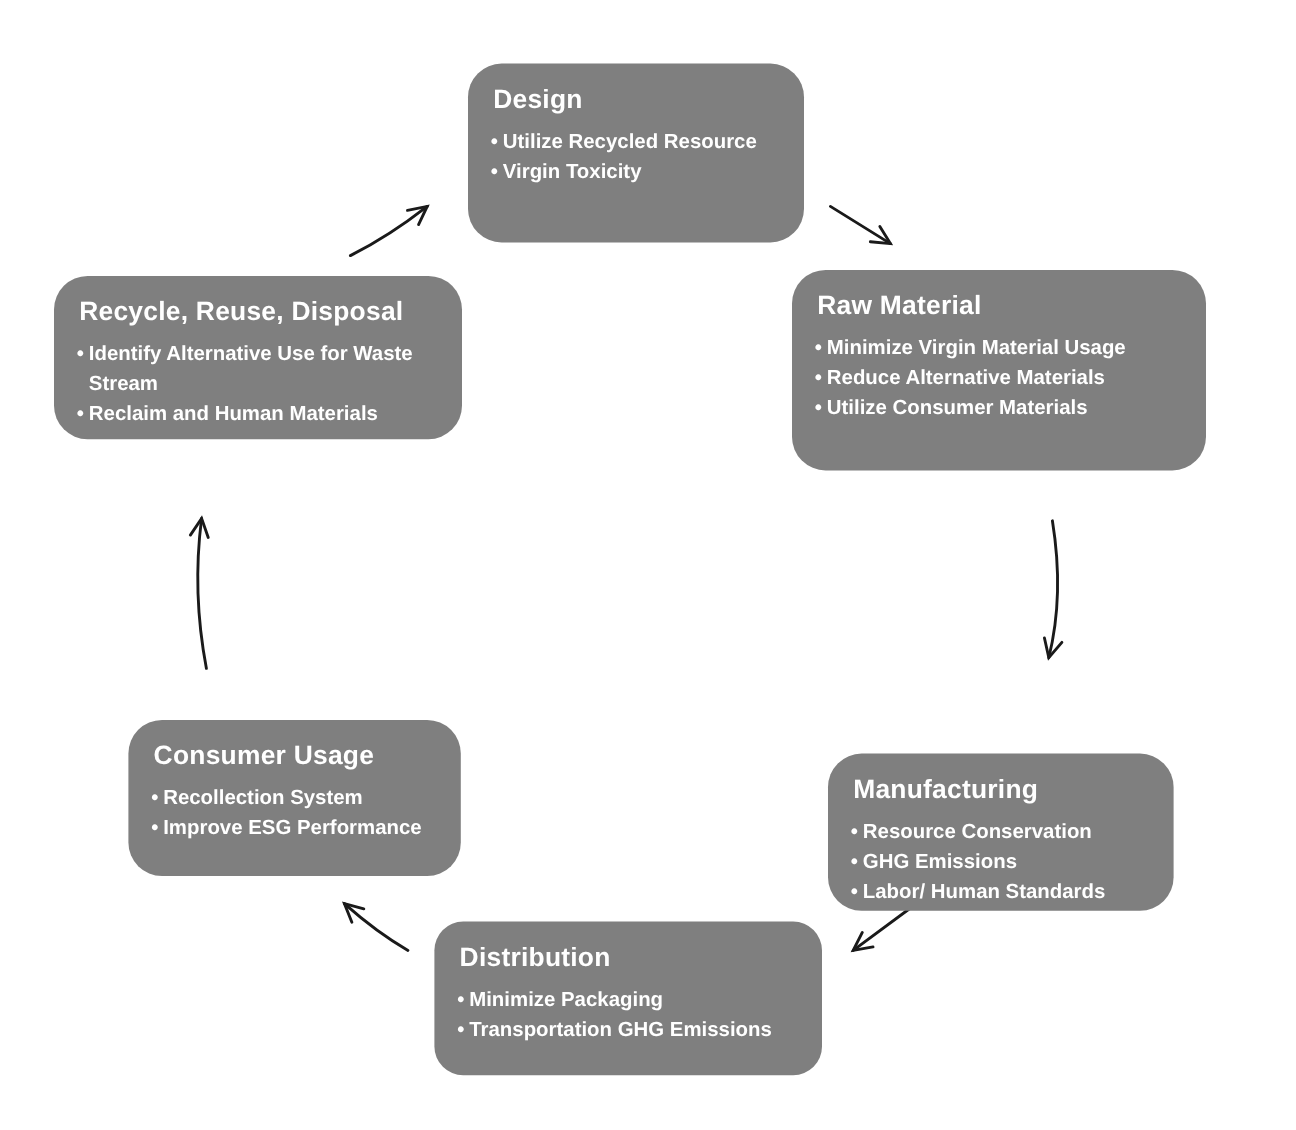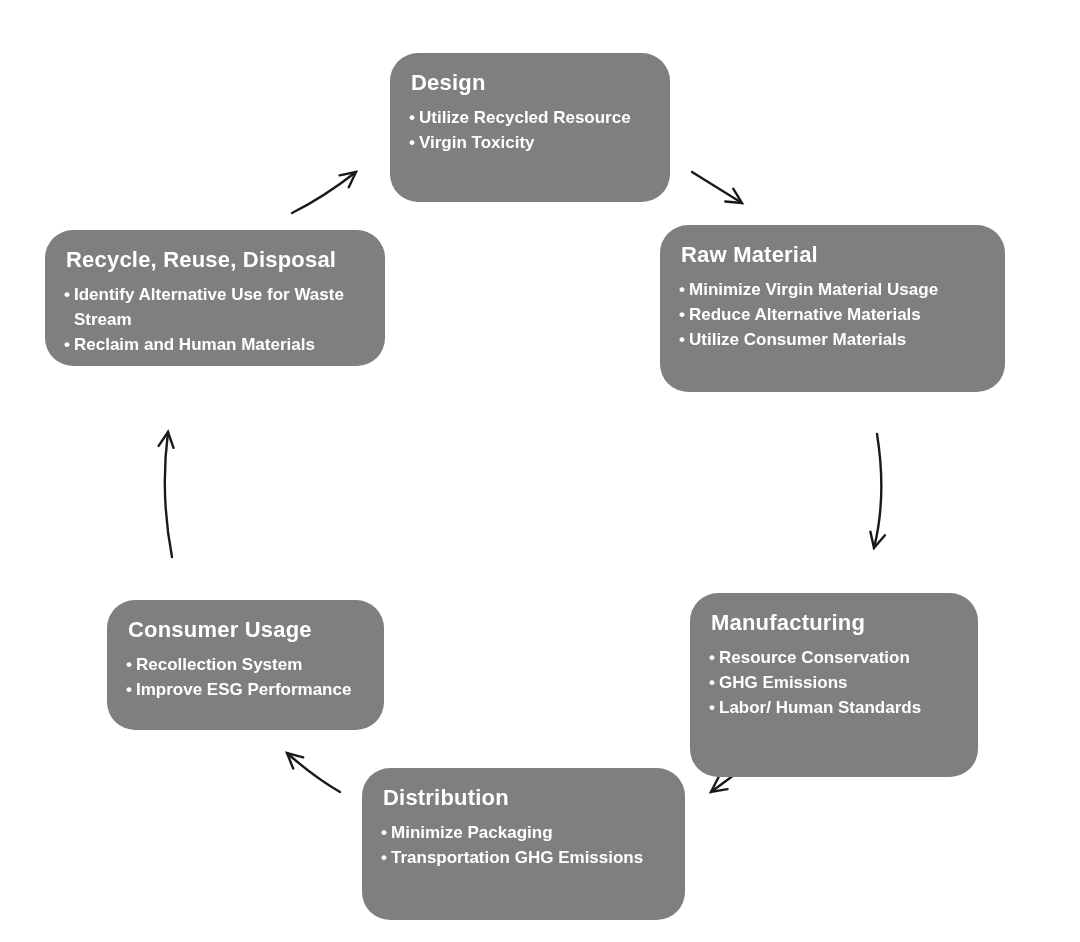--- a/index.html
+++ b/index.html
@@ -40,22 +40,22 @@
     align-items: flex-start;
     font-size: 17px;
     font-weight: 700;
     line-height: 25px;
   }
   .bullet-marker { flex: 0 0 auto; width: 10px; }
   .bullet-text { flex: 1 1 auto; }
   
   .pos-design            { left: 390px; top: 53px;  width: 280px; height: 149px; }
   .pos-raw-material      { left: 660px; top: 225px; width: 345px; height: 167px; }
-  .pos-manufacturing     { left: 690px; top: 593px; width: 288px; height: 184px; }
-  .pos-distribution      { left: 362px; top: 768px; width: 323px; height: 152px; }
+  .pos-manufacturing     { left: 690px; top: 628px; width: 288px; height: 131px; }
+  .pos-distribution      { left: 362px; top: 768px; width: 323px; height: 128px; border-radius: 24px; }
   .pos-consumer-usage    { left: 75px;  top: 600px; width: 277px; height: 130px; margin-left: 32px; }
   .pos-recycle           { left: 45px;  top: 230px; width: 340px; height: 136px; }
   .arrows-layer {
     position: absolute;
     left: 0; top: 0;
     width: 1080px; height: 942px;
     pointer-events: none;
   }
   .arrow-shaft {
     fill: none;

